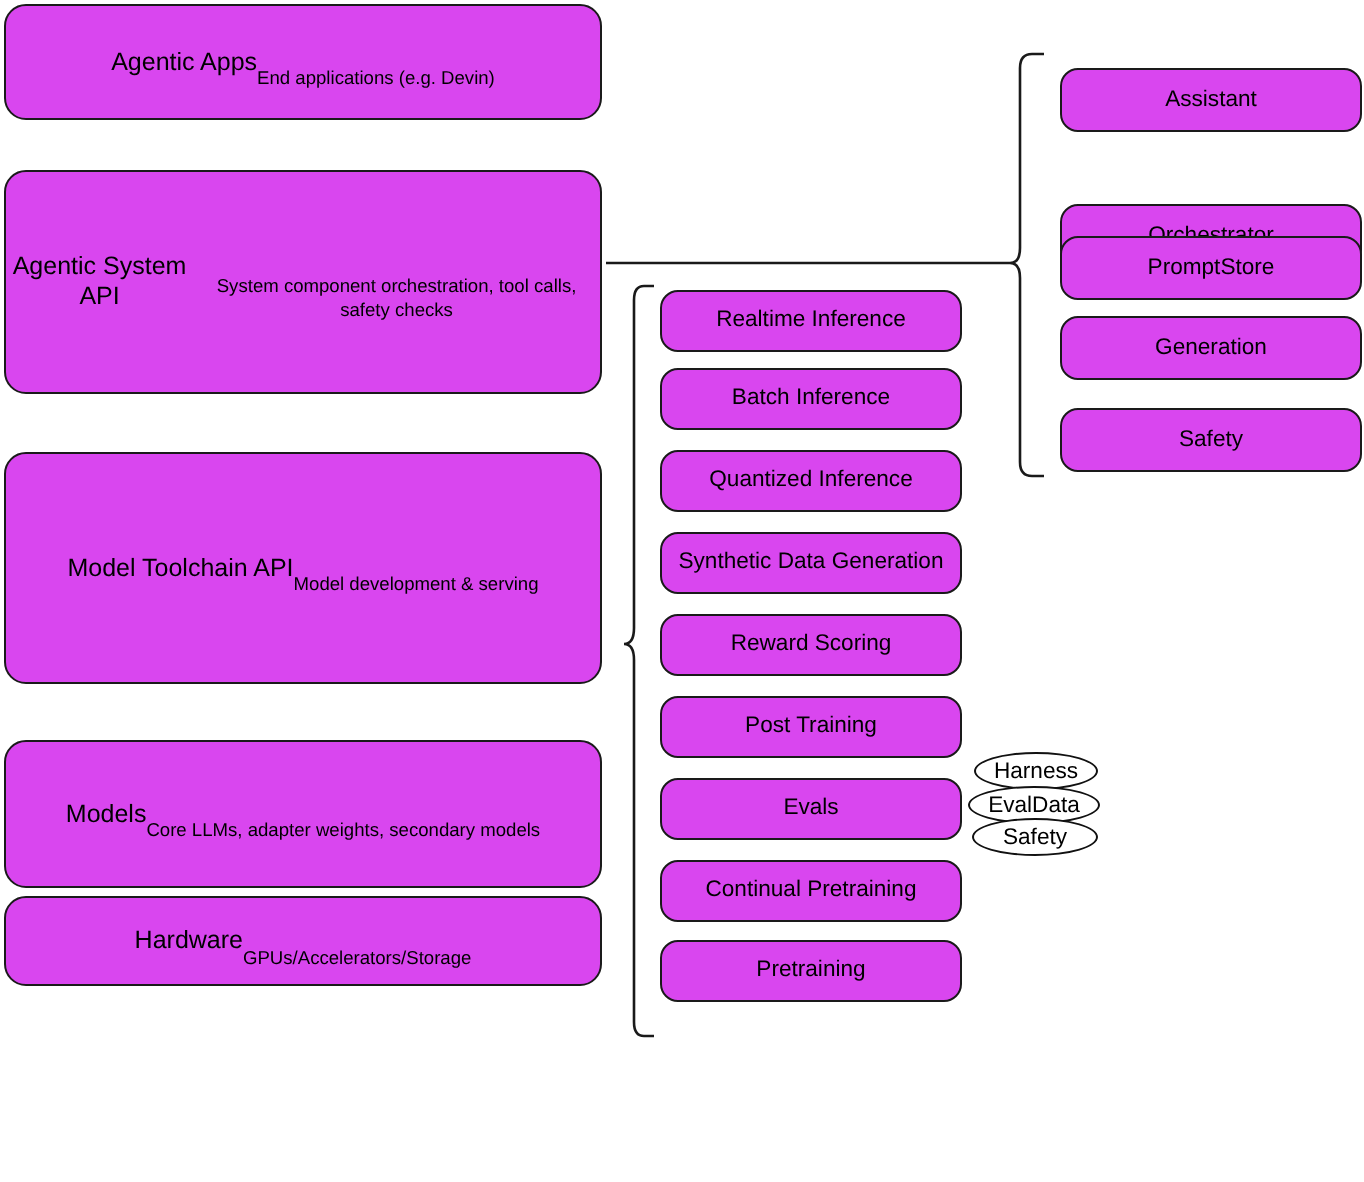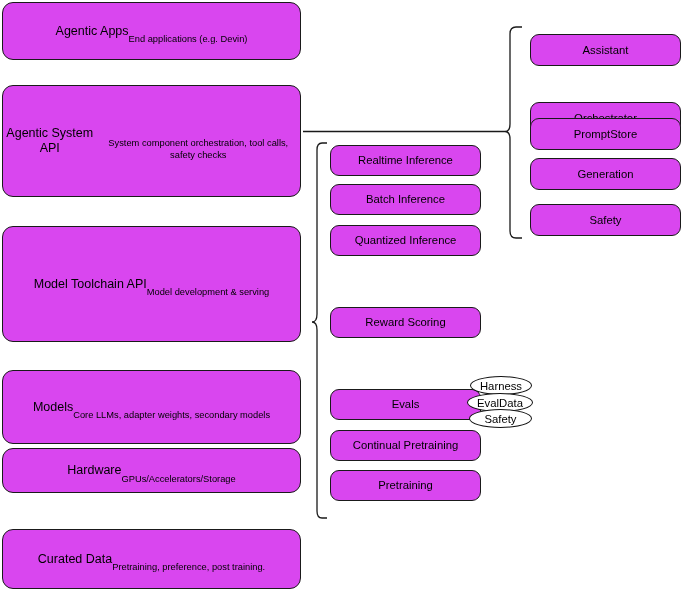--- a/index.html
+++ b/index.html
@@ -24,21 +24,21 @@
   .mid .title{font-size:11.3px;}
 
   
   .right{left:530px;width:151px;height:32px;border-radius:9px;}
   .right .title{font-size:11.3px;}
 
   
   .pill{position:absolute;box-sizing:border-box;border:1.3px solid #111;
         background:#fff;border-radius:50%/50%;
         display:flex;align-items:center;justify-content:center;
-        font-size:11.3px;line-height:12px;z-index:6;}
+        font-size:11.3px;line-height:12px;z-index:6;margin-left:17px;}
 
   svg.overlay{position:absolute;left:0;top:0;width:682px;height:591px;
               pointer-events:none;z-index:3;}
   svg.overlay path,svg.overlay line{fill:none;stroke:#1a1a1a;stroke-width:1.3;}
 </style>
 </head>
 <body>
 
 <div class="canvas">
 
@@ -60,45 +60,47 @@
   <div class="box layer" style="top:370px;height:74px;">
     <div class="title">Models</div>
     <div class="sub">Core LLMs, adapter weights, secondary models</div>
   </div>
 
   <div class="box layer" style="top:448px;height:45px;">
     <div class="title">Hardware</div>
     <div class="sub">GPUs/Accelerators/Storage</div>
   </div>
 
-  <div class="box layer" style="top:529px;height:60px;">
-    <div class="title">Curated Data</div>
-    <div class="sub">Pretraining, preference, post training.</div>
-  </div>
 
   <svg class="overlay" viewBox="0 0 682 591">
 
     <line x1="303" y1="131.5" x2="505" y2="131.5"></line>
 
     <path d="M522,27 L516,27 Q510,27 510,34 L510,124 Q510,131.5 505,131.5 Q510,131.5 510,139 L510,231 Q510,238 516,238 L522,238"></path>
 
     <path d="M327,143 L322,143 Q317,143 317,150 L317,314 Q317,322 312,322 Q317,322 317,330 L317,511 Q317,518 322,518 L327,518"></path>
   </svg>
 
   <div class="box mid" style="top:145px;">
     <div class="title">Realtime Inference</div>
   </div>
   <div class="box mid" style="top:184px;">
     <div class="title">Batch Inference</div>
   </div>
   <div class="box mid" style="top:225px;">
     <div class="title">Quantized Inference</div>
   </div>
+  <div class="box mid" style="top:266px;">
+    <div class="title">Synthetic Data Generation</div>
+  </div>
   <div class="box mid" style="top:307px;">
     <div class="title">Reward Scoring</div>
+  </div>
+  <div class="box mid" style="top:348px;">
+    <div class="title">Post Training</div>
   </div>
   <div class="box mid" style="top:389px;">
     <div class="title">Evals</div>
   </div>
   <div class="box mid" style="top:430px;text-align:center;">
     <div class="title">Continual Pretraining</div>
   </div>
   <div class="box mid" style="top:470px;">
     <div class="title">Pretraining</div>
   </div>

